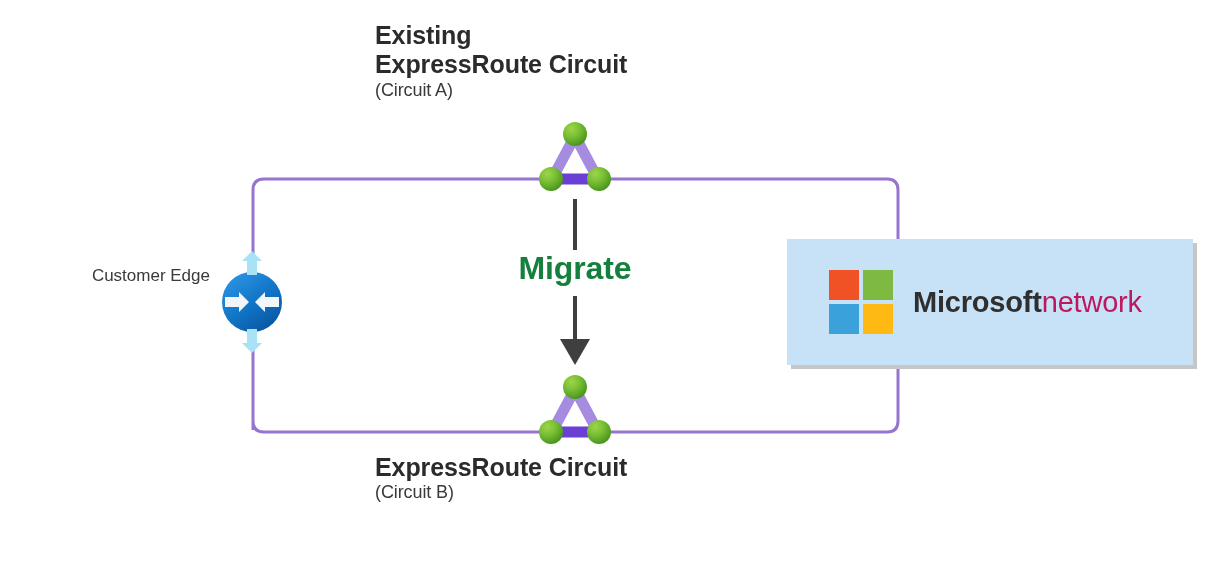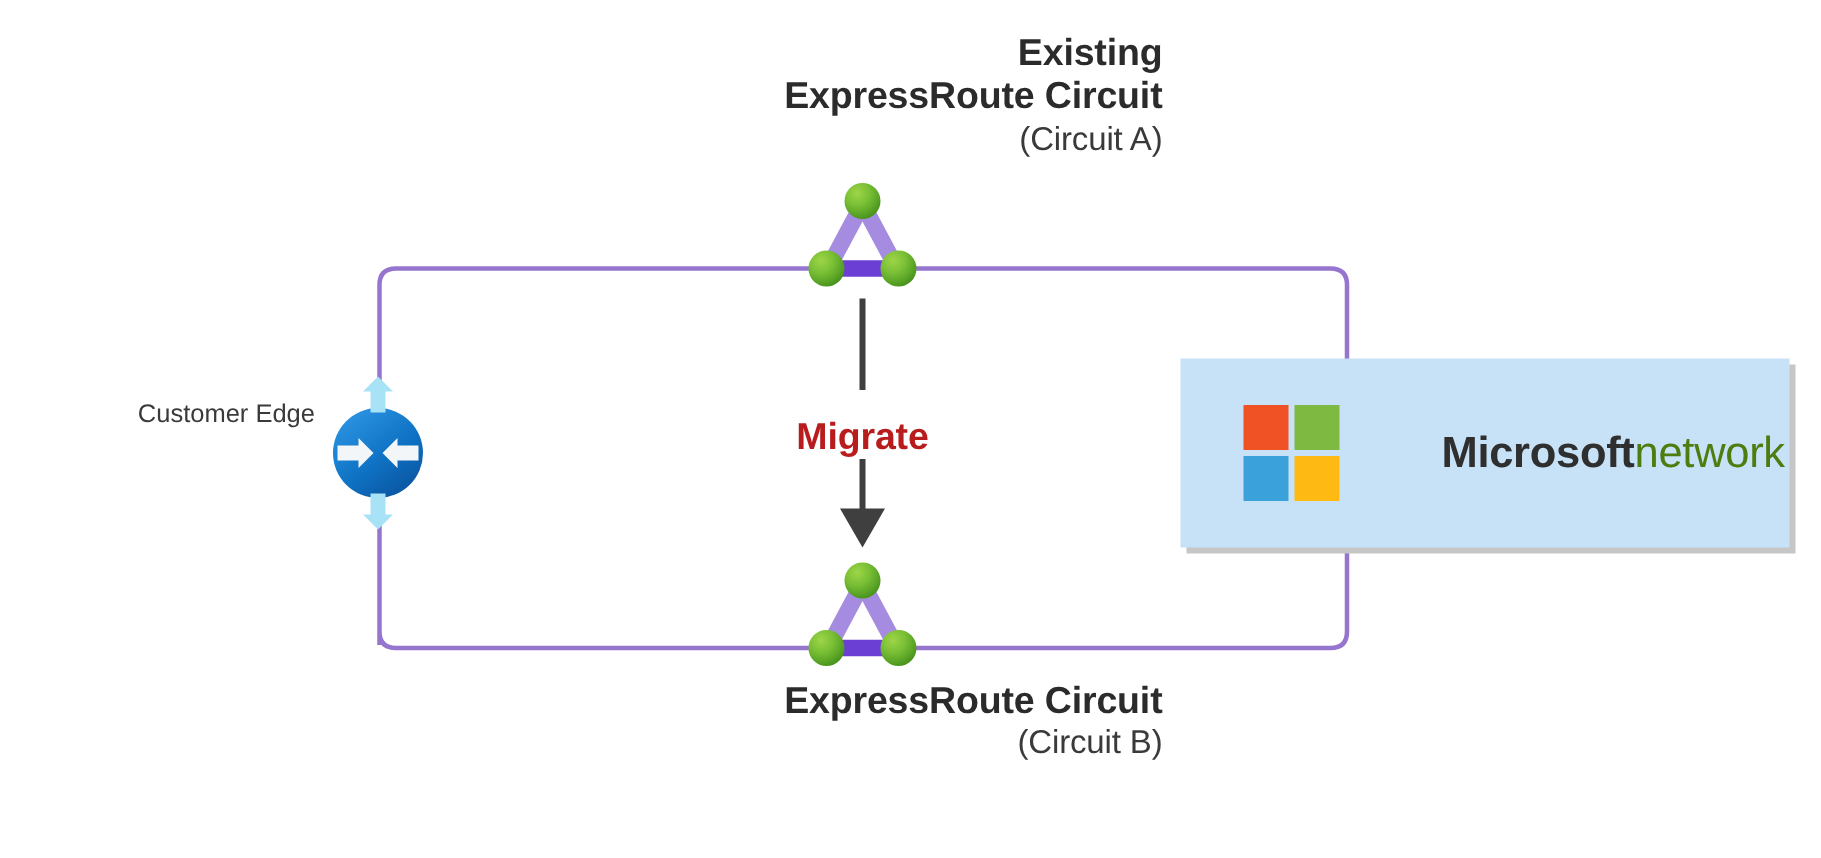--- a/index.html
+++ b/index.html
@@ -60,49 +60,48 @@
   .ms-label {
     position: absolute;
     left: 126px;
     top: 0;
     height: 126px;
     display: flex;
     align-items: center;
     font-size: 29px;
     letter-spacing: -0.2px;
     white-space: nowrap;
-    margin-left: 48px;
   }
   .ms-label .brand {
     font-weight: bold;
     color: #2f2f2f;
   }
   .ms-label .sub {
     font-weight: normal;
-    color: #4d7c0f;
+    color: #be185d;
   }
 
   
   .caption {
     position: absolute;
-    text-align: right;
+    text-align: left;
     color: #2b2b2b;
     line-height: 1.17;
     white-space: nowrap;
   }
   .caption .strong {
     display: block;
     font-weight: bold;
     font-size: 25px;
     letter-spacing: -0.1px;
   }
   .caption .light {
     display: block;
     font-weight: normal;
-    font-size: 22px;
+    font-size: 18px;
     color: #3a3a3a;
     letter-spacing: -0.1px;
   }
 
   #caption-top {
     left: 375px;
     top: 21px;
     width: 400px;
   }
   #caption-bottom {
@@ -120,26 +119,26 @@
     color: #3a3a3a;
     font-size: 17px;
     line-height: 1.2;
     white-space: nowrap;
   }
   .ce-label span { display: block; }
 
   .migrate-label {
     position: absolute;
     left: 465px;
-    top: 277px;
+    top: 250px;
     width: 220px;
     text-align: center;
-    font-size: 25px;
+    font-size: 32px;
     font-weight: bold;
-    color: #b91c1c;
+    color: #15803d;
     z-index: 6;
     background: #ffffff;
     letter-spacing: -0.1px;
   }
 </style>
 </head>
 <body>
 
 <div id="diagram">
 

